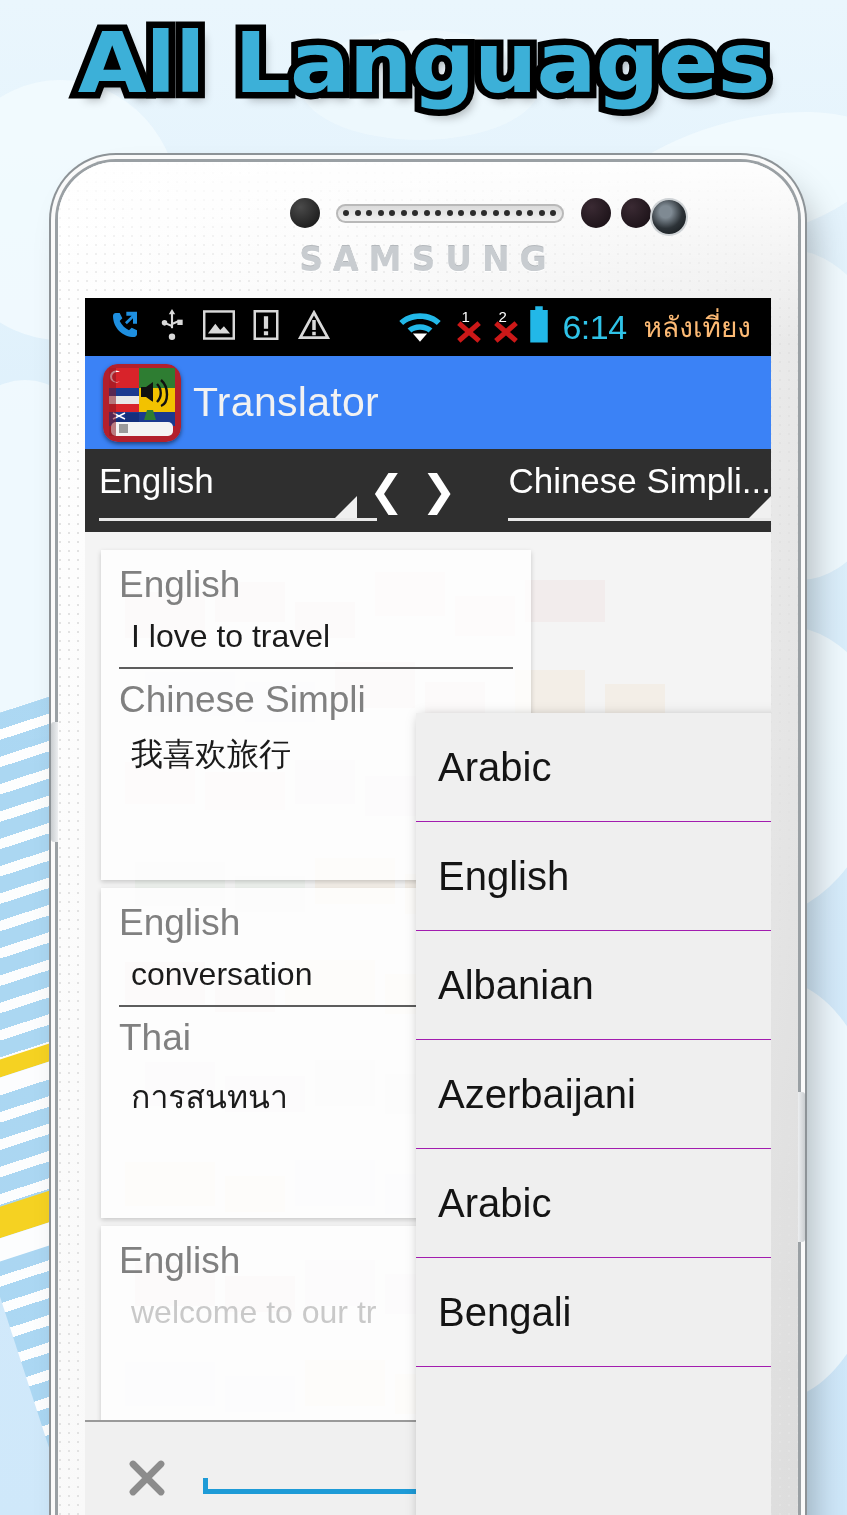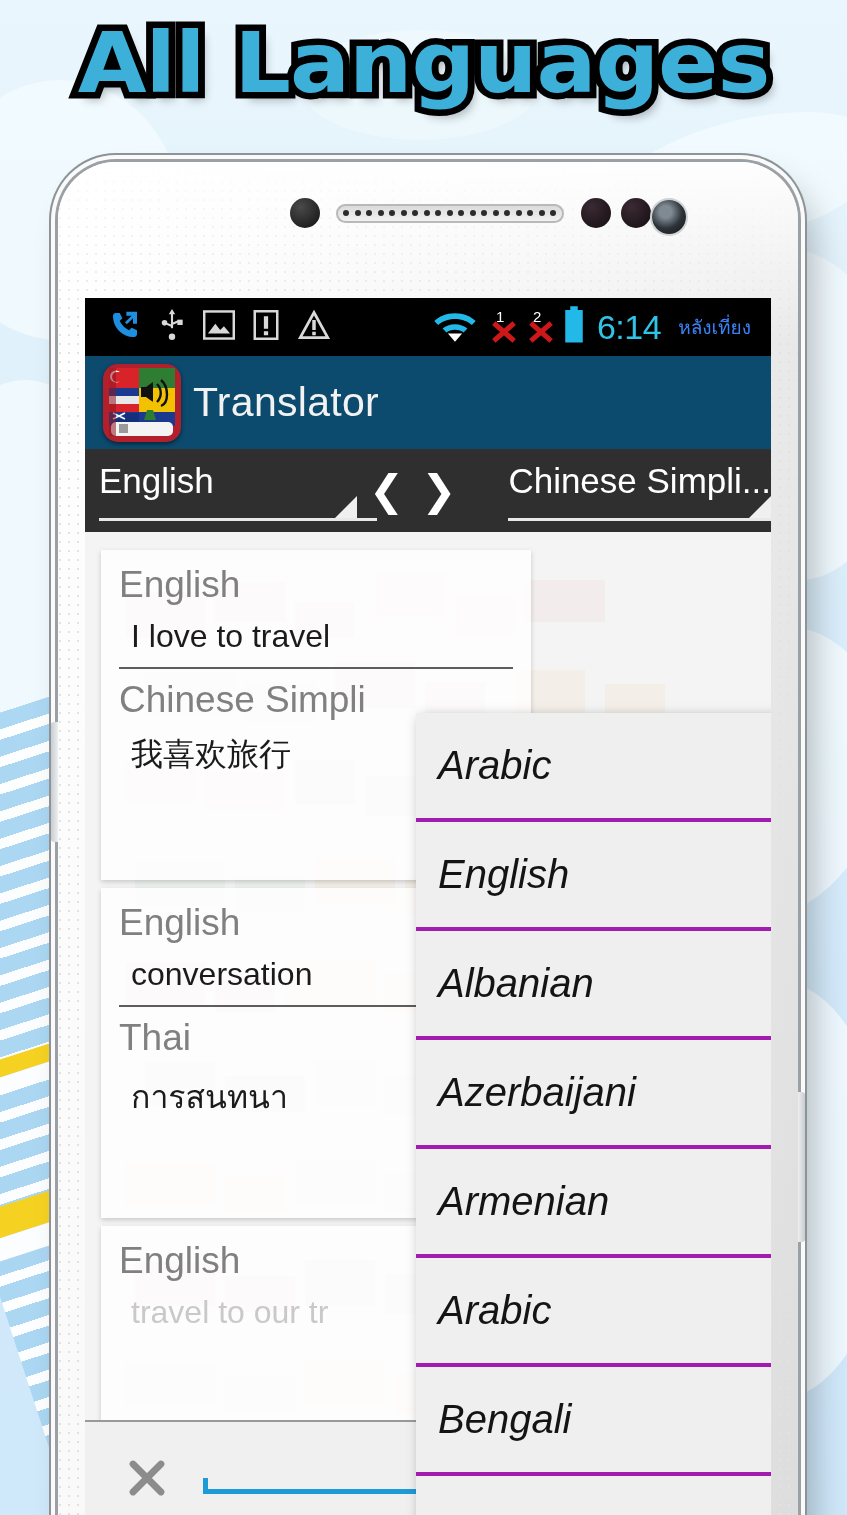--- a/index.html
+++ b/index.html
@@ -84,24 +84,24 @@
 
   
   .statusbar{position:relative;height:58px;background:#000;display:flex;align-items:center;
     padding:0 10px;box-sizing:border-box;}
   .sb-left{display:flex;align-items:center;gap:18px;padding-left:14px;}
   .sb-right{margin-left:auto;display:flex;align-items:center;gap:13px;padding-right:10px;}
   .sb-ico{display:block;}
   .sig-x{position:relative;width:24px;height:30px;}
   .sig-x .num{position:absolute;top:-4px;left:6px;font-size:15px;color:#fff;font-family:"Liberation Sans",sans-serif;}
   .clock{color:#2fc3e8;font-size:34px;font-family:"Liberation Sans",sans-serif;letter-spacing:-.5px;}
-  .ampm{color:#3b82f6;font-size:19px;font-family:"DejaVu Sans",sans-serif;margin-left:4px;}
-
-  
-  .actionbar{height:93px;background:#0c4a6e;display:flex;align-items:center;padding-left:18px;box-sizing:border-box;}
+  .ampm{color:#fdba74;font-size:28px;font-family:"DejaVu Sans",sans-serif;margin-left:4px;}
+
+  
+  .actionbar{height:93px;background:#3b82f6;display:flex;align-items:center;padding-left:18px;box-sizing:border-box;}
   .app-icon{width:78px;height:78px;border-radius:15px;overflow:hidden;position:relative;
     box-shadow:0 2px 4px rgba(0,0,0,.5);}
   .app-title{color:#f2f2f2;font-size:41px;margin-left:12px;letter-spacing:.3px;}
 
   
   .spinnerbar{height:83px;background:#2f2f2f;display:flex;align-items:center;position:relative;}
   .spinner{position:relative;height:60px;display:flex;align-items:flex-start;}
   .spinner .lbl{color:#fff;font-size:35px;white-space:nowrap;overflow:hidden;}
   .spin-underline{position:absolute;left:0;bottom:0;height:3px;background:#e8e8e8;}
   .spin-tri{position:absolute;right:0;bottom:3px;width:0;height:0;
@@ -129,21 +129,21 @@
   .clear-x{margin-left:38px;}
   .tf{position:relative;margin-left:32px;flex:1;}
   .tf .val{font-size:38px;color:#111;white-space:nowrap;}
   .tf .ul{position:absolute;left:0;bottom:-14px;width:100%;height:5px;background:#1e9bd7;}
   .tf .ul:before{content:"";position:absolute;left:0;bottom:0;width:5px;height:16px;background:#1e9bd7;}
 
   
   .dropdown{position:absolute;left:331px;top:415px;width:393px;height:825px;
     background:#efefef;box-shadow:4px 4px 12px rgba(0,0,0,.35);overflow:hidden;}
   .dd-item{height:109px;display:flex;align-items:center;padding-left:22px;box-sizing:border-box;
-    border-bottom:4px solid #a21caf;font-size:40px;color:#141414;font-style:italic;}
+    border-bottom:1px solid #a21caf;font-size:40px;color:#141414;}
 </style>
 </head>
 <body>
 
 <div class="bg">
   <div class="cloud c1"></div>
   <div class="cloud c2"></div>
   <div class="cloud c3"></div>
   <div class="cloud c4"></div>
   <div class="cloud c5"></div>
@@ -183,20 +183,21 @@
       <i style="left: 156.5px;"></i>
       <i style="left: 168px;"></i>
       <i style="left: 179.5px;"></i>
       <i style="left: 191px;"></i>
       <i style="left: 202.5px;"></i>
       <i style="left: 214px;"></i>
     </div>
   <div class="sensor dk1"></div>
   <div class="sensor dk2"></div>
   <div class="cam"></div>
+  <div class="brand">SAMSUNG</div>
 
   <div class="screen">
 
     <div class="statusbar">
       <div class="sb-left">
         <span class="sb-ico">
           <svg width="32" height="32" viewBox="0 0 24 24">
               <path fill="#1e8fe0" d="M5 3c-1 0-2 1-2 2 0 9 7 16 16 16 1 0 2-1 2-2v-3l-4-2-2 2c-3-1.5-5.5-4-7-7l2-2L8 3H5z"></path>
               <path fill="#1e8fe0" d="M13 2v3h4l-5 5 1.4 1.4L18 7v4h3V2h-8z"></path>
             </svg>
@@ -351,38 +352,37 @@
       <div class="card" style="top:356px;height:330px;">
         <div class="lang">English</div>
         <div class="txt">conversation</div>
         <div class="rule"></div>
         <div class="lang">Thai</div>
         <div class="txt">การสนทนา</div>
       </div>
 
       <div class="card" style="top:694px;height:200px;">
         <div class="lang">English</div>
-        <div class="txt fade">travel to our tr</div>
+        <div class="txt fade">welcome to our tr</div>
       </div>
 
       <div class="inputbar">
         <span class="clear-x">
           <svg width="48" height="48" viewBox="0 0 24 24">
               <path stroke="#8c8c8c" stroke-width="3.4" stroke-linecap="round" d="M5 5l14 14M19 5L5 19"></path>
             </svg>
         </span>
         <span class="tf">
           <span class="ul"></span>
         </span>
       </div>
     </div>
 
     <div class="dropdown" id="ddlist">
         <div class="dd-item">Arabic</div>
         <div class="dd-item">English</div>
         <div class="dd-item">Albanian</div>
         <div class="dd-item">Azerbaijani</div>
-        <div class="dd-item">Armenian</div>
         <div class="dd-item">Arabic</div>
         <div class="dd-item">Bengali</div>
       </div>
   </div>
 </div>
 
 </body></html>

